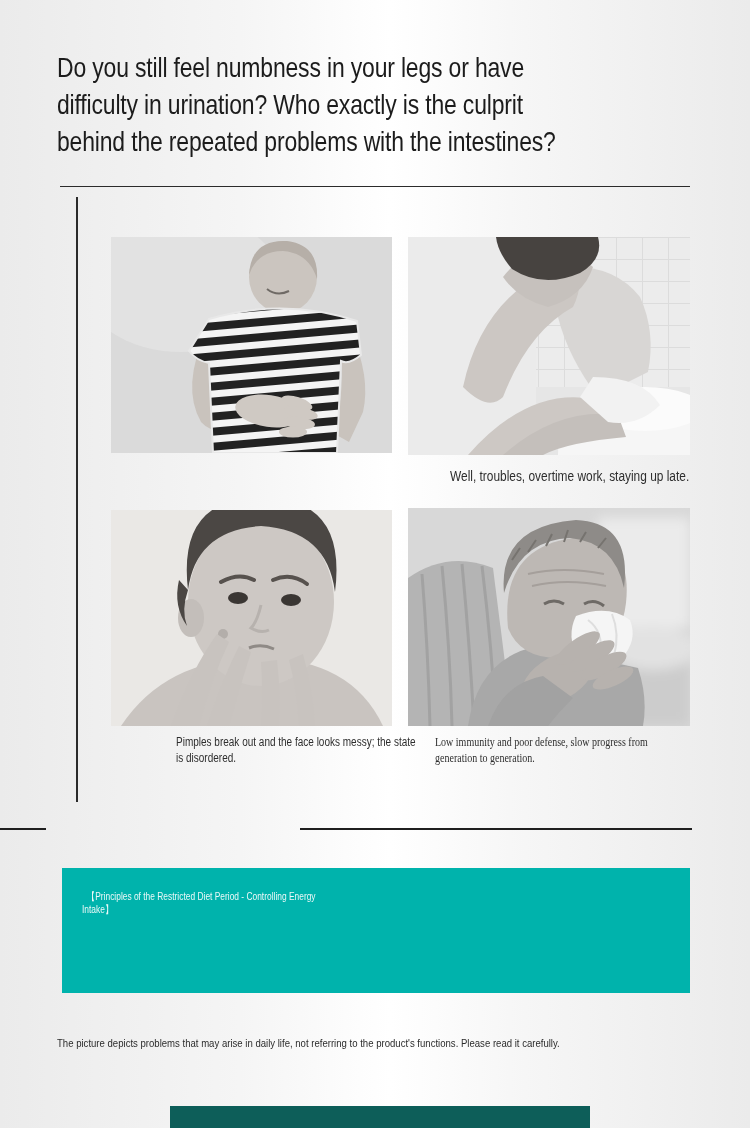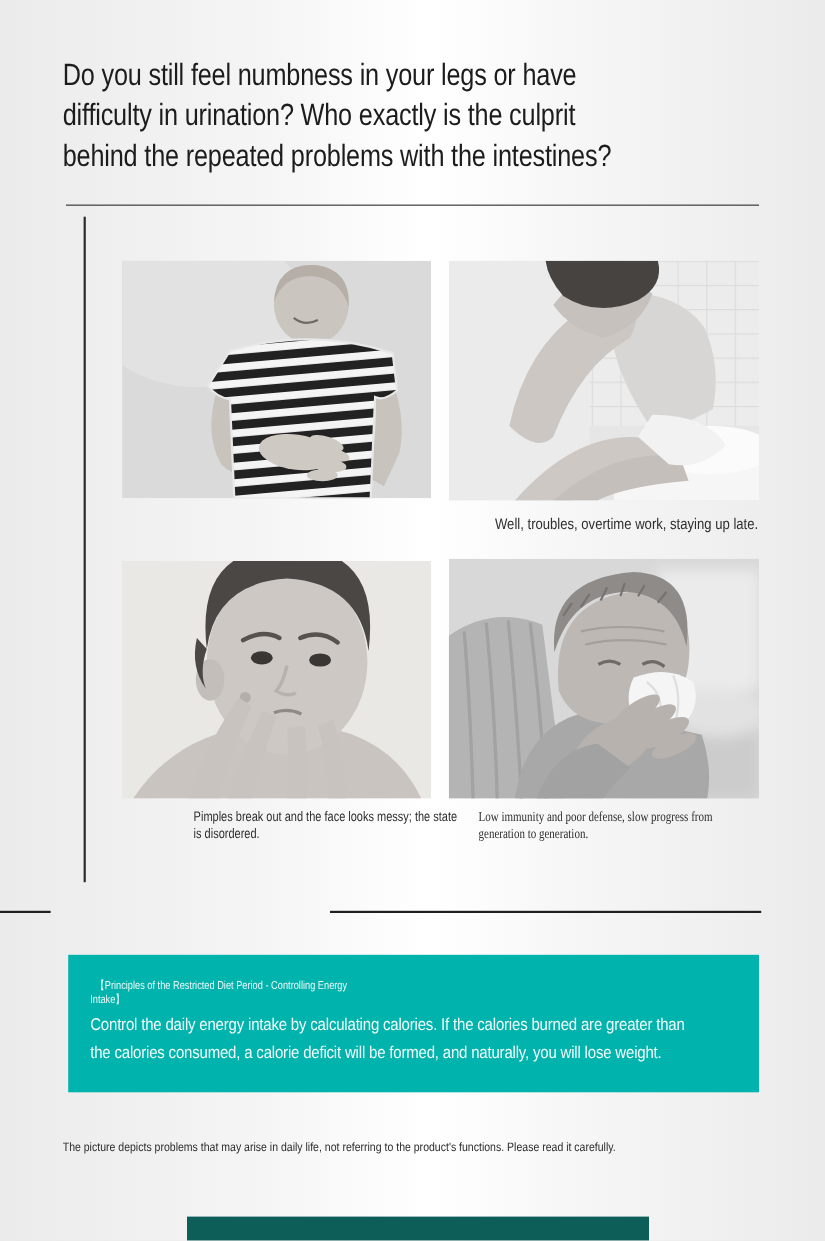--- a/index.html
+++ b/index.html
@@ -216,22 +216,18 @@
   </div>
 
   <div class="hline hline-left"></div>
   <div class="hline hline-right"></div>
 
   <div class="info-box" style="background: rgb(0, 179, 172);">
     <div class="info-heading">
       <div class="hl">【Principles of the Restricted Diet Period - Controlling Energy</div>
       <div class="hl">Intake】</div>
     </div>
-    <div class="info-body">
-      <div class="bl">Control the daily energy intake by calculating calories. If the calories burned are greater than</div>
-      <div class="bl">the calories consumed, a calorie deficit will be formed, and naturally, you will lose weight.</div>
-    </div>
   </div>
 
   <div class="disclaimer">The picture depicts problems that may arise in daily life, not referring to the product's functions. Please read it carefully.</div>
   <div class="next-bar" style="background: rgb(13, 94, 89);"></div>
 
 </div>
 
 </body></html>

